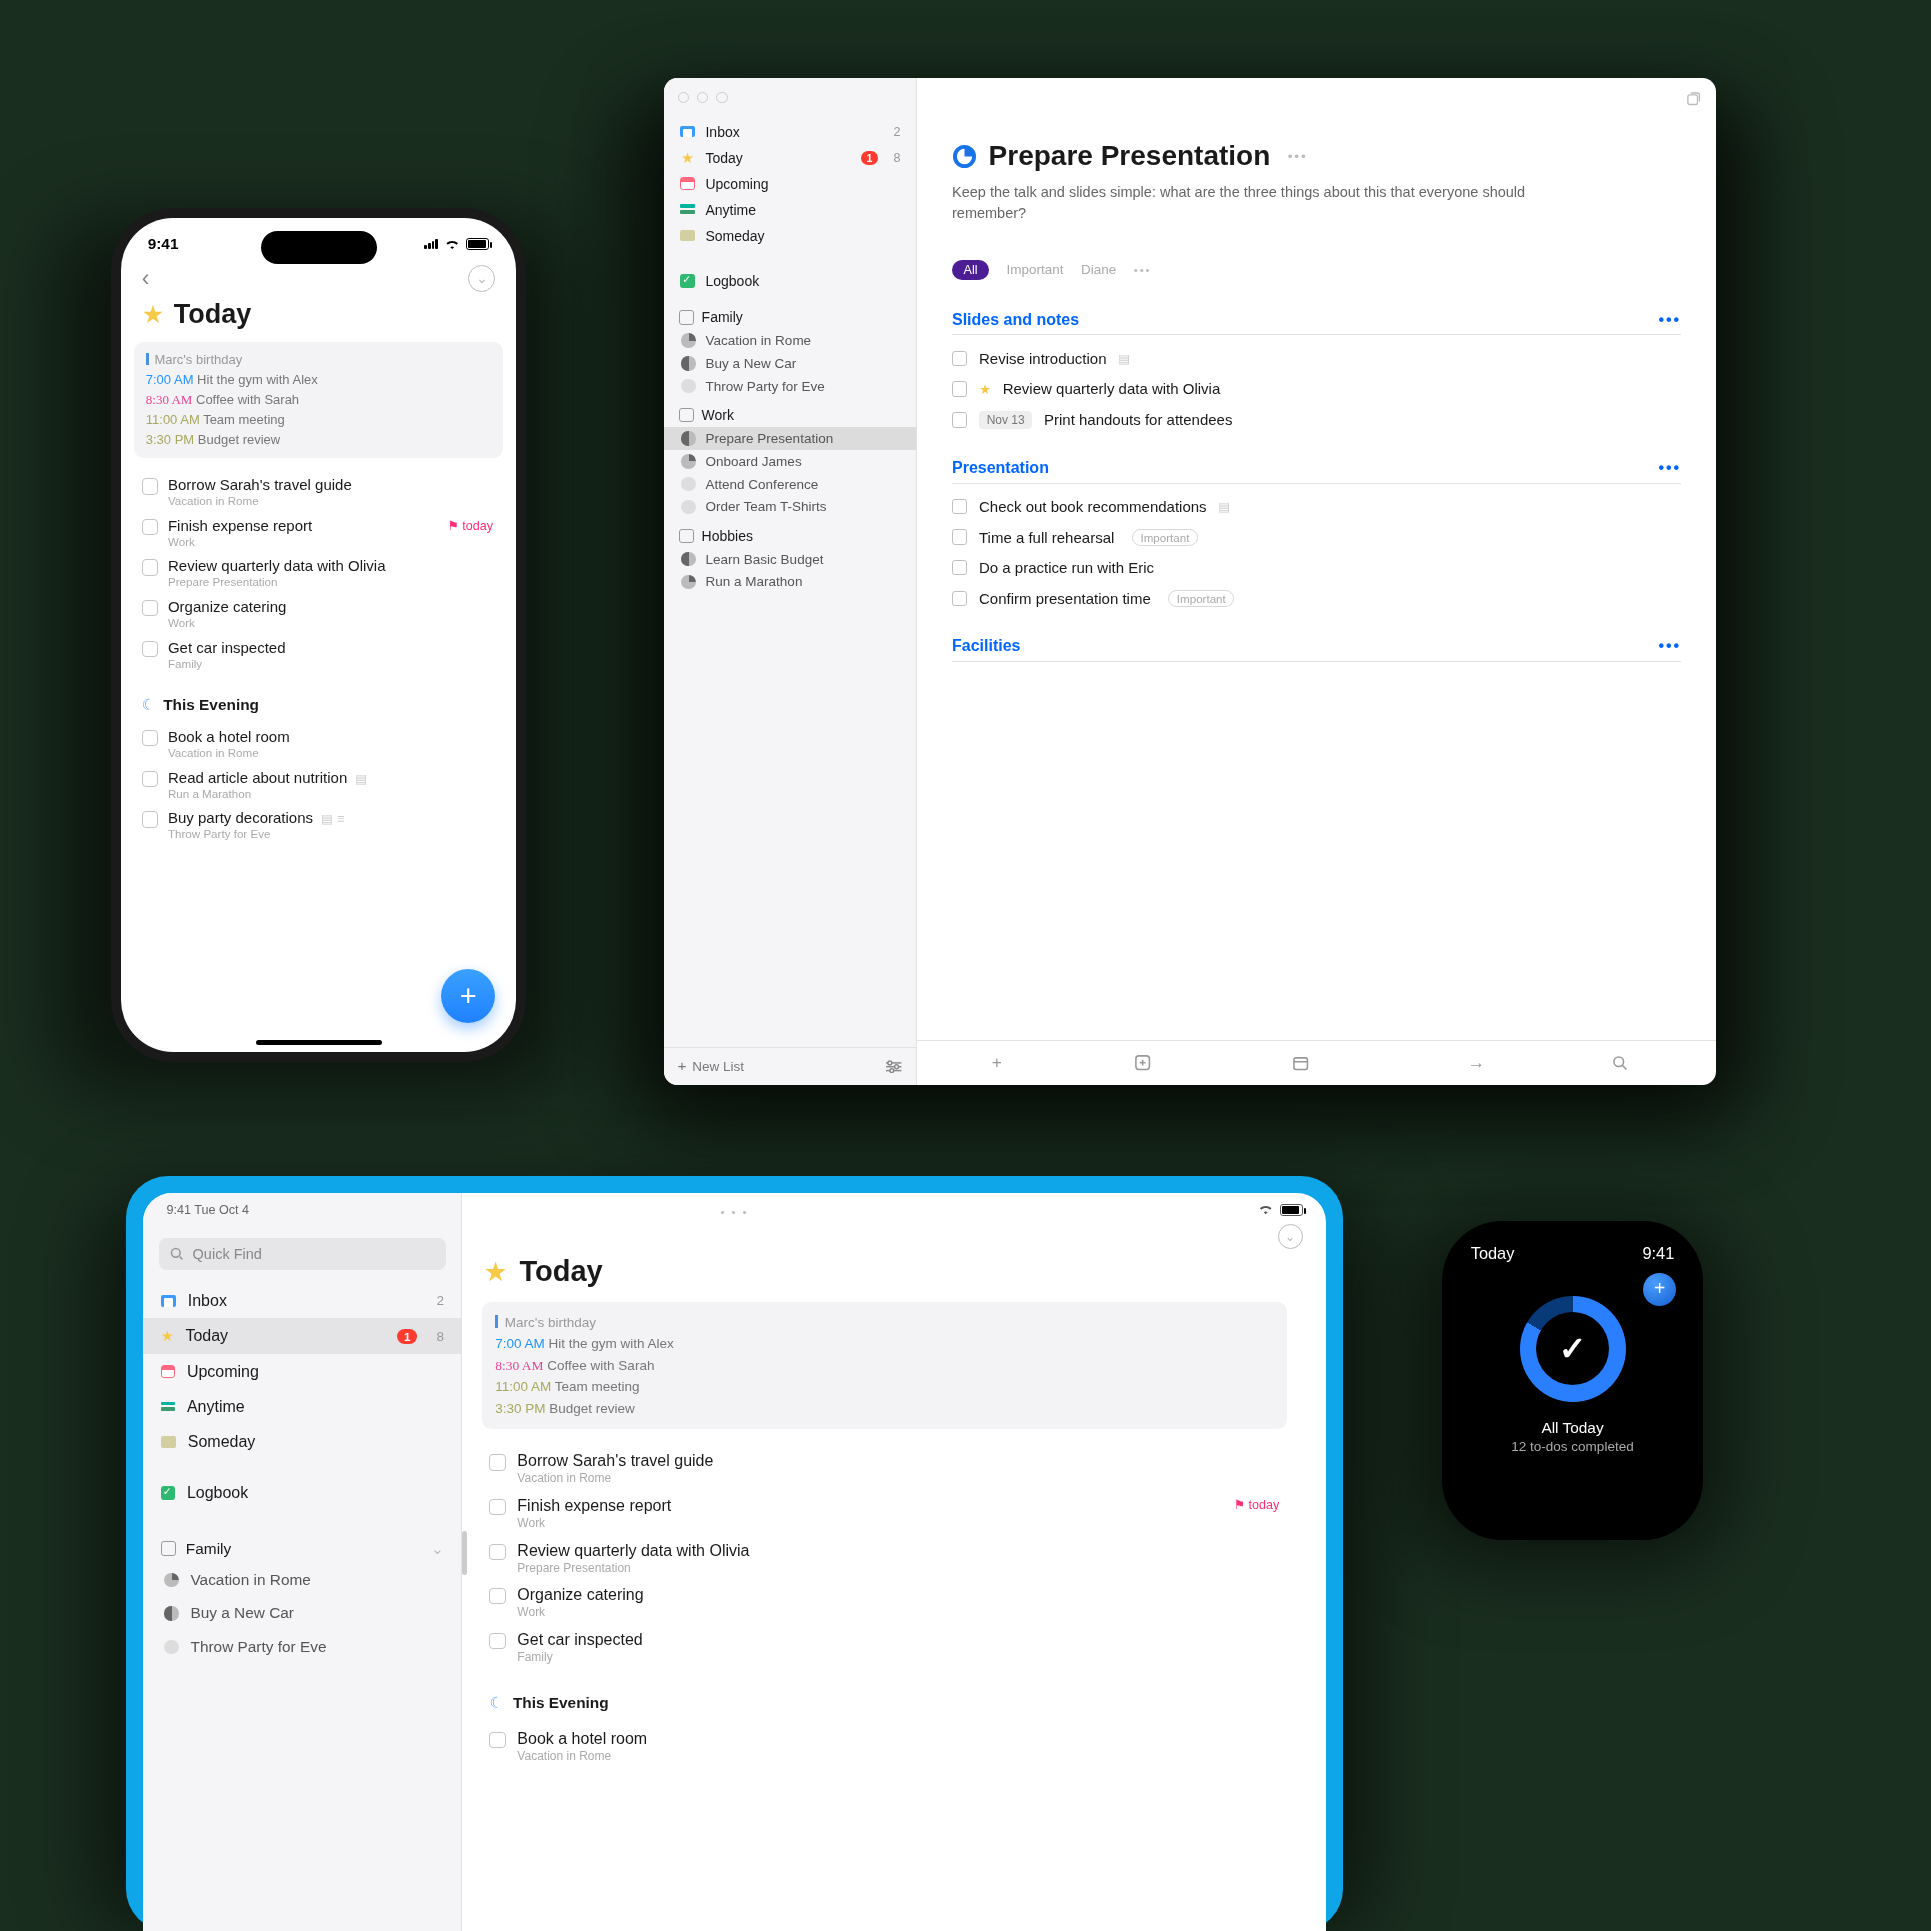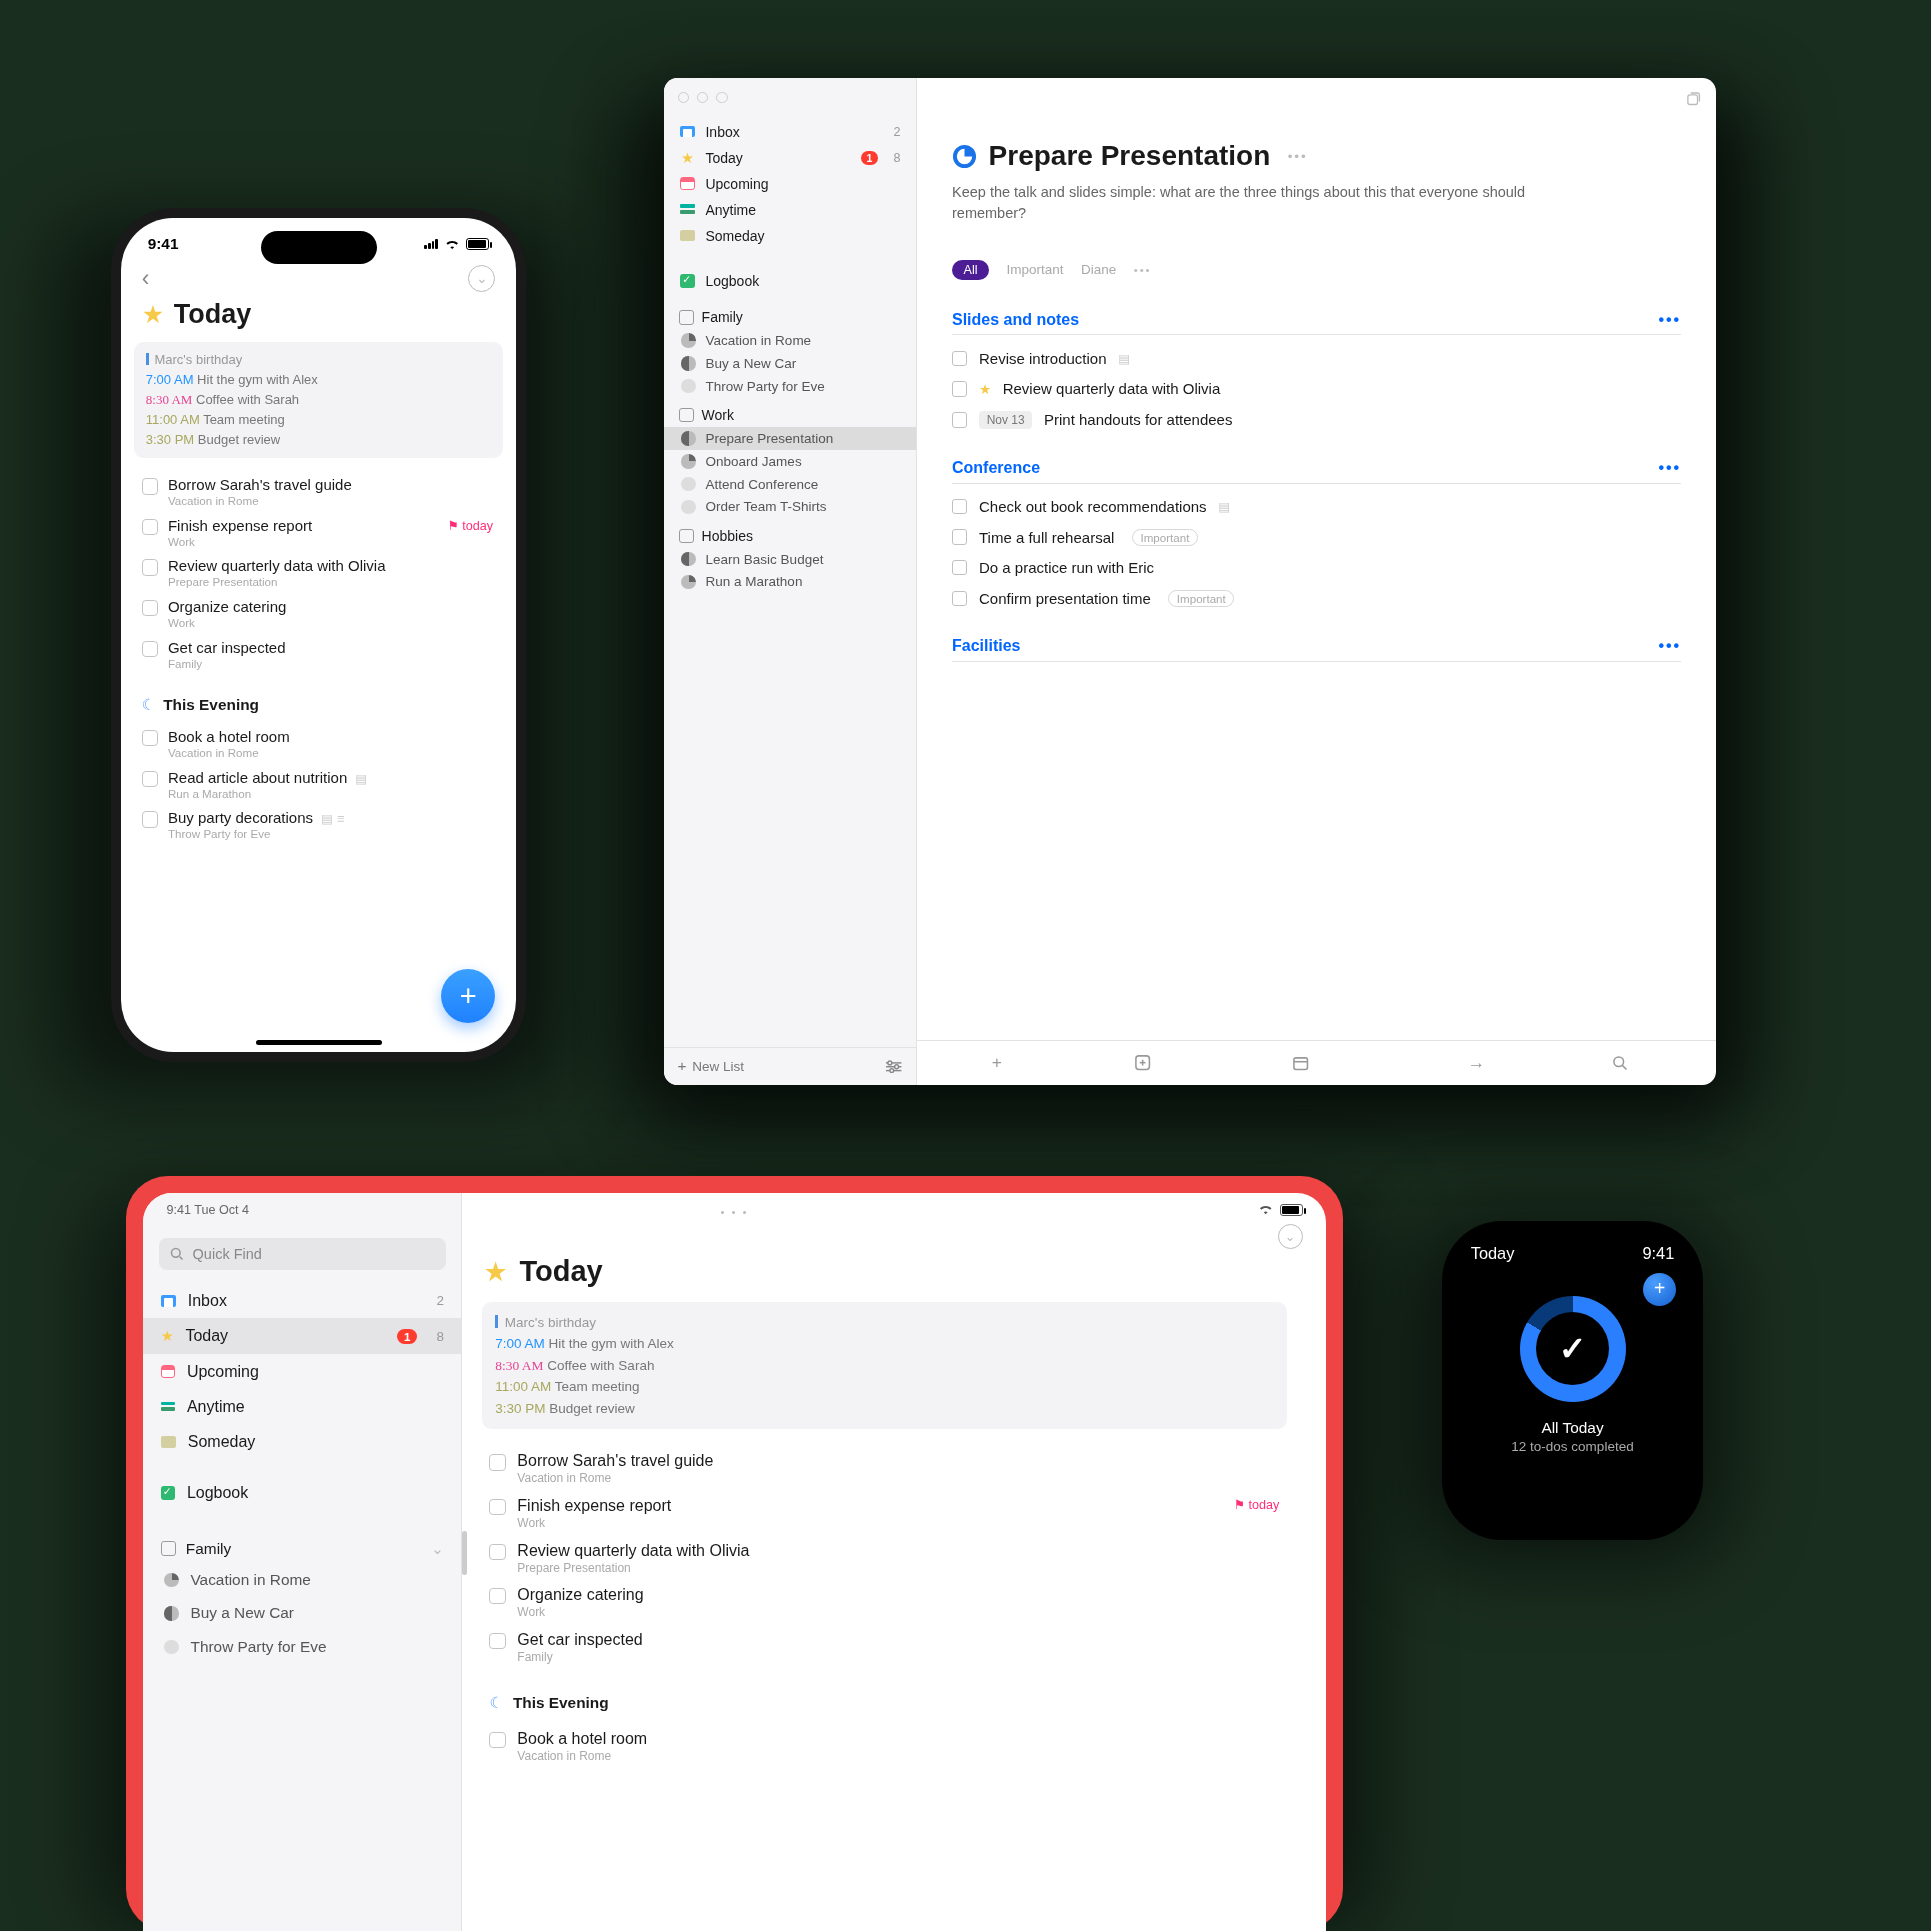--- a/index.html
+++ b/index.html
@@ -146,21 +146,21 @@
   .mtask .sm-star{color:var(--star-yellow);font-size:13.5px;}
   .mtask .imp-chip{border:1px solid #d7d7d7;color:#aaa;font-size:11.6px;padding:1px 7.7px;border-radius:9.7px;margin-left:5.8px;}
   .mtask .note-ic{color:#ccc;font-size:12.6px;}
   .mac-toolbar{margin-top:auto;border-top:1px solid var(--gray-border);display:flex;justify-content:space-around;align-items:center;padding:11.6px 0;}
   .mac-toolbar .tb{color:#999;font-size:17.4px;width:48px;text-align:center;}
   .win-corner{position:absolute; top:13.5px; right:15.4px; color:#bbb;}
 
   
   .ipad {
     position:absolute; left:126px; top:1176px; width:1217px; height:755px;
-    background:#ef4444; border-radius:42px; padding:17.4px 17.4px 0 17.4px;
+    background:#0ea5e9; border-radius:42px; padding:17.4px 17.4px 0 17.4px;
   }
   .ipad-screen{width:100%;height:100%;background:var(--white);border-radius:29px 29px 0 0;overflow:hidden;display:flex;position:relative;}
   .ipad-status{position:absolute;top:9.7px;left:0;right:0;display:flex;justify-content:space-between;padding:0 23px;font-size:12.6px;color:#666;z-index:5;}
   .ipad-menu{position:absolute;top:11.6px;left:50%;transform:translateX(-50%);color:#bbb;letter-spacing:1.9px;font-size:11.6px;}
   .ipad-circ{position:absolute;top:31px;right:23px;width:25px;height:25px;border:1.4px solid #bbb;border-radius:50%;display:flex;align-items:center;justify-content:center;color:#bbb;font-size:12.6px;}
   .ipad-sidebar{width:319px;background:var(--gray-bg);padding-top:39px;border-right:1px solid var(--gray-border);display:flex;flex-direction:column;position:relative;}
   .qf{margin:5.8px 15.4px 13.5px;background:#e6e6e8;border-radius:7.7px;padding:7.7px 11.6px;display:flex;align-items:center;gap:7.7px;color:#888;font-size:14.5px;}
   .ipad-sb-item{display:flex;align-items:center;gap:11.6px;padding:8.7px 17.4px;font-size:16px;color:var(--black-text);}
   .ipad-sb-item.sel{background:#e4e4e6;}
   .ipad-sb-item .cnt{margin-left:auto;color:#999;font-size:13.5px;}
@@ -501,21 +501,21 @@
             <span class="sm-star">★</span>
             <span>Review quarterly data with Olivia</span>
           </div>
           <div class="mtask">
             <span class="cb"></span>
             <span class="date-chip">Nov 13</span>
             <span>Print handouts for attendees</span>
           </div>
         </div>
         <div class="mac-heading">
-          <h3>Conference</h3>
+          <h3>Presentation</h3>
           <span class="dots">•••</span>
         </div>
    <div class="hr-line"></div>
    <div class="mac-tasks">
           <div class="mtask">
             <span class="cb"></span>
             <span>Check out book recommendations</span> 
             <span class="note-ic">▤</span>
           </div>
           <div class="mtask">

